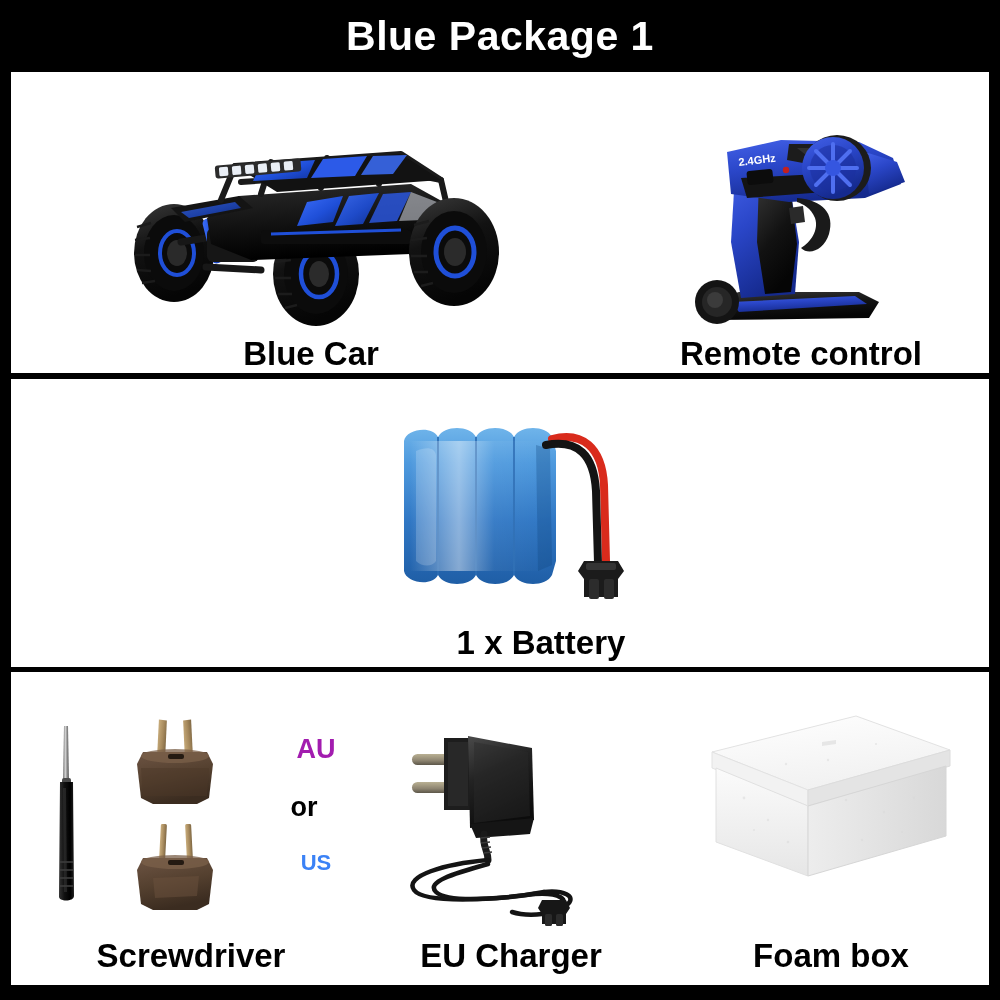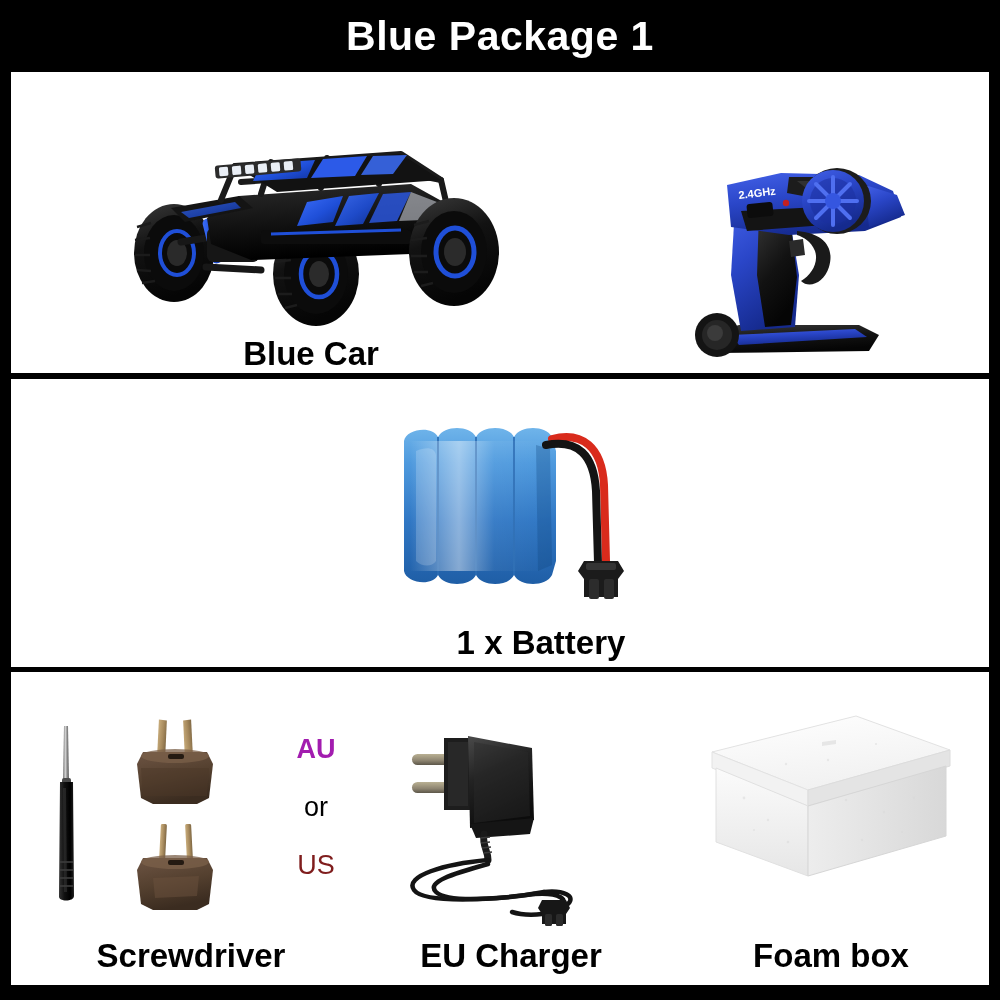--- a/index.html
+++ b/index.html
@@ -272,20 +272,21 @@
               <path d="M164 46 L140 46"></path>
                 <path d="M164 46 L147 29"></path>
             </g>
             <circle cx="164" cy="46" r="8" fill="#3556e0"></circle>
           </g>
 
           <path d="M128 76 C154 78 166 92 160 112 C155 128 140 134 132 126 C142 120 150 108 146 96 C142 86 134 82 128 80 Z" fill="#1a1a1a"></path>
           <path d="M120 86 L134 84 L136 100 L122 102 Z" fill="#2a2a2a"></path>
         </svg>
       </div>
+      <div class="caption">Remote control</div>
     </div>
   </div>
 
   <div class="panel" id="panel-middle">
     <div class="cell" id="battery-cell">
       <div class="art" id="battery-art">
         <svg viewBox="0 0 310 215" width="310" height="215">
           <defs>
             <linearGradient id="cellG" x1="0" y1="0" x2="0" y2="1">
               <stop offset="0%" stop-color="#6fb4ea"></stop>
@@ -398,22 +399,22 @@
             <ellipse cx="134" cy="150" rx="34" ry="7" fill="#7b604a" opacity="0.75"></ellipse>
             <rect x="127" y="148" width="16" height="5" rx="2" fill="#241a12"></rect>
             <path d="M112 166 L158 164 L156 184 L114 186 Z" fill="#6b523e" opacity="0.5"></path>
           </g>
         </svg>
       </div>
       <div class="caption">Screwdriver</div>
     </div>
 
     <div style="position:absolute;left:272px;top:62px;width:66px;text-align:center;font-size:27px;font-weight:bold;color:#a21caf;font-family:'Liberation Sans',sans-serif;">AU</div>
-    <div style="position:absolute;left:272px;top:120px;width:66px;text-align:center;font-size:27px;font-weight:normal;color:#000;font-family:'Liberation Sans',sans-serif;">or</div>
-    <div style="position:absolute;left:272px;top:178px;width:66px;text-align:center;font-size:27px;font-weight:normal;color:#7f1d1d;font-family:'Liberation Sans',sans-serif;">US</div>
+    <div style="position:absolute;left:260px;top:120px;width:66px;text-align:center;font-size:27px;font-weight:bold;color:#000;font-family:'Liberation Sans',sans-serif;">or</div>
+    <div style="position:absolute;left:272px;top:178px;width:66px;text-align:center;font-size:22px;font-weight:bold;color:#3b82f6;font-family:'Liberation Sans',sans-serif;">US</div>
 
     <div class="cell" id="charger-cell">
       <div class="art" id="charger-art">
         <svg viewBox="0 0 255 215" width="255" height="215">
           <defs>
             <linearGradient id="chgG" x1="0" y1="0" x2="0.35" y2="1">
               <stop offset="0%" stop-color="#4a4a4a"></stop>
               <stop offset="45%" stop-color="#232323"></stop>
               <stop offset="100%" stop-color="#0c0c0c"></stop>
             </linearGradient>

